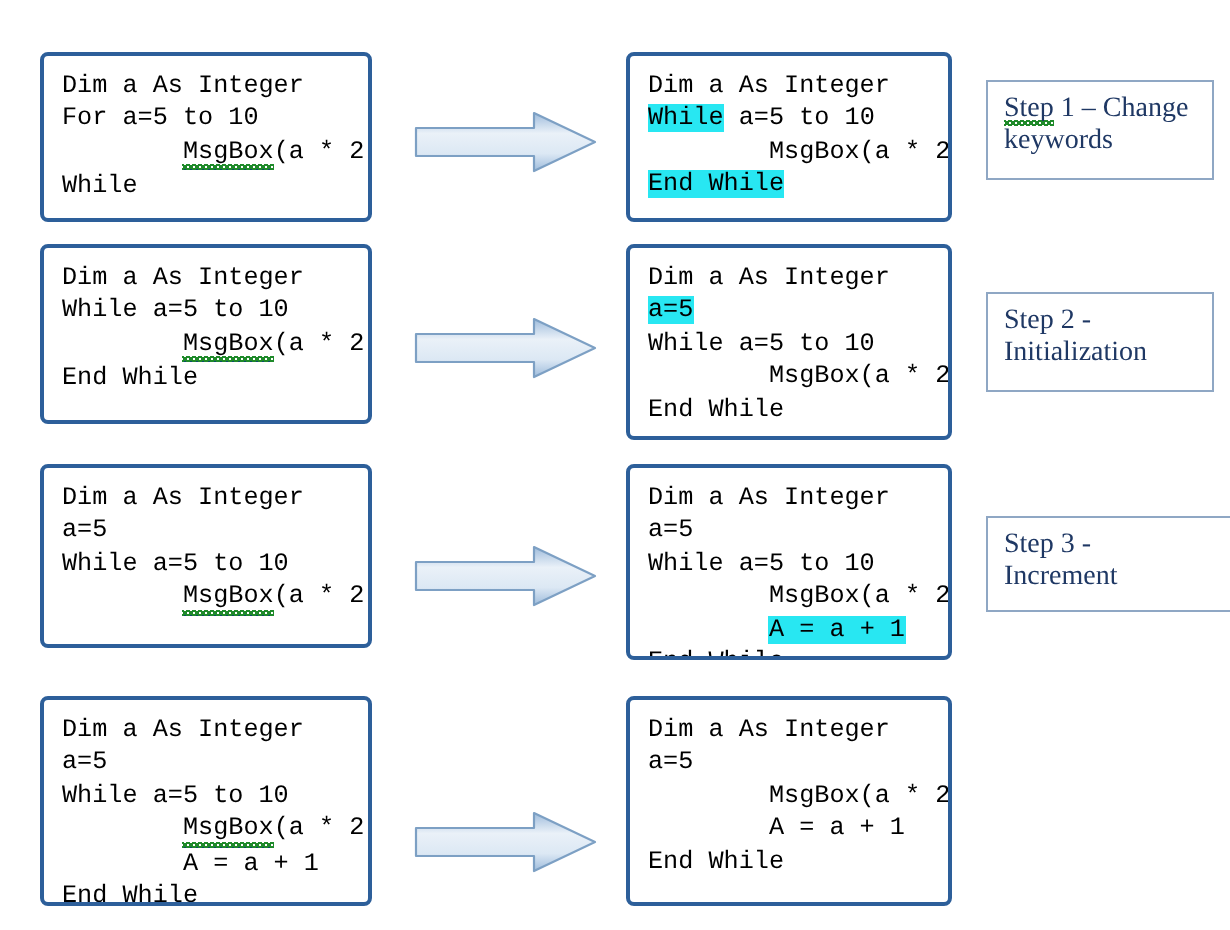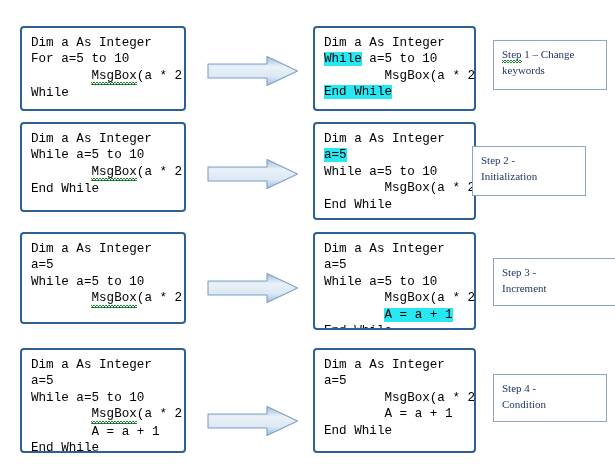--- a/index.html
+++ b/index.html
@@ -81,21 +81,21 @@
   
   .step-box {
     position: absolute;
     box-sizing: border-box;
     border: 1px solid #8fa7c4;
     background: #ffffff;
     padding: 6px 7px 6px 8px;
   }
   .step-text {
     font-family: "Liberation Serif", "DejaVu Serif", serif;
-    font-size: 11px;
+    font-size: 14px;
     line-height: 15.5px;
     color: #1f3864;
     white-space: pre-line;
   }
   .step-text .sq::after { bottom: 0px; }
 </style>
 </head>
 <body>
 
 <div class="stage">
@@ -147,21 +147,21 @@
           <linearGradient id="agarrow-row-2" x1="0" y1="0" x2="0" y2="1">
             <stop offset="0%" stop-color="#9fbcdc"></stop>
             <stop offset="35%" stop-color="#eaf1f8"></stop>
             <stop offset="70%" stop-color="#dce8f4"></stop>
             <stop offset="100%" stop-color="#9fbcdc"></stop>
           </linearGradient>
         </defs>
         <path d="M1,9 L60,9 L60,1.5 L90.5,16 L60,30.5 L60,23 L1,23 Z" fill="url(#agarrow-row-2)" stroke="#7da0c4" stroke-width="1.1" stroke-linejoin="round"></path>
       </svg>
     </div>
-    <div class="step-box" style="left: 472px; top: 146px; width: 114px; height: 50px;">
+    <div class="step-box" style="left: 493px; top: 146px; width: 114px; height: 50px;">
       <div class="step-text">Step 2 -
 Initialization</div>
     </div>
     <div class="code-box" style="left: 20px; top: 232px; width: 166px; height: 92px;">
       <div class="code-line"><span>Dim a As Integer</span></div>
       <div class="code-line"><span>a=5</span></div>
       <div class="code-line"><span>While a=5 to 10</span></div>
       <div class="code-line"><span>        </span><span class="sq uline">MsgBox</span><span>(a * 2)</span></div>
       <div class="code-line blank">&nbsp;</div>
     </div>
@@ -211,17 +211,13 @@
           <linearGradient id="agarrow-row-4" x1="0" y1="0" x2="0" y2="1">
             <stop offset="0%" stop-color="#9fbcdc"></stop>
             <stop offset="35%" stop-color="#eaf1f8"></stop>
             <stop offset="70%" stop-color="#dce8f4"></stop>
             <stop offset="100%" stop-color="#9fbcdc"></stop>
           </linearGradient>
         </defs>
         <path d="M1,9 L60,9 L60,1.5 L90.5,16 L60,30.5 L60,23 L1,23 Z" fill="url(#agarrow-row-4)" stroke="#7da0c4" stroke-width="1.1" stroke-linejoin="round"></path>
       </svg>
     </div>
-    <div class="step-box" style="left: 493px; top: 374px; width: 114px; height: 48px;">
-      <div class="step-text">Step 4 -
-Condition</div>
-    </div>
   </div>
 
 </body></html>

